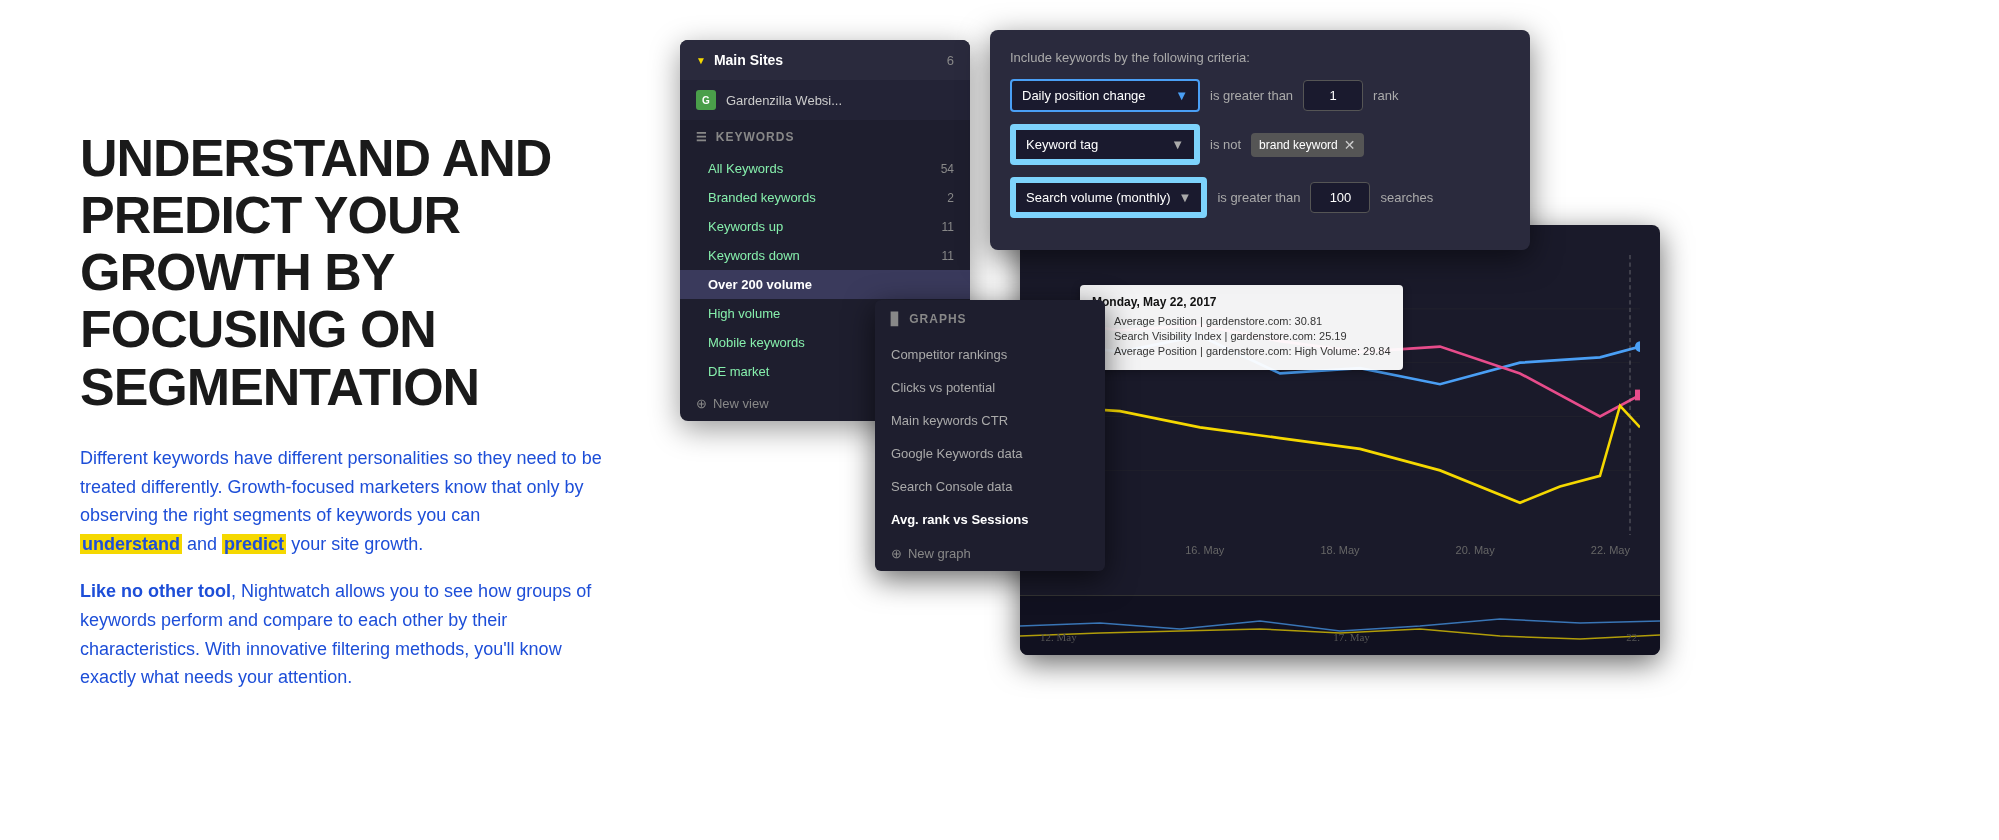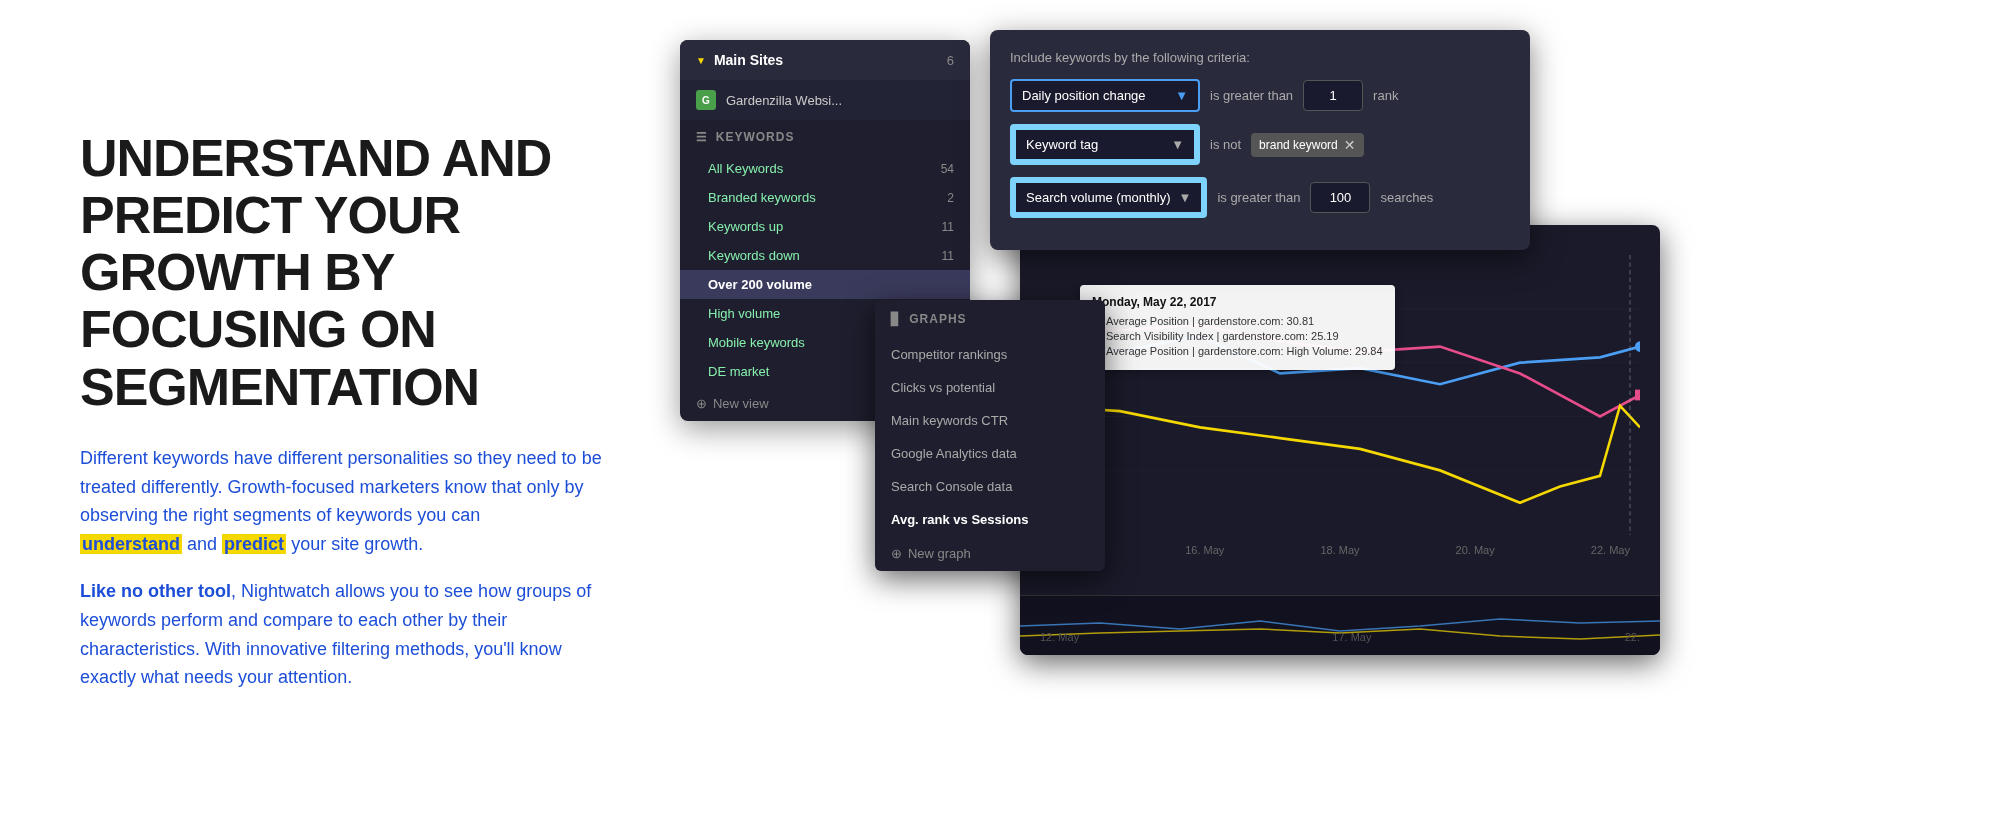--- a/index.html
+++ b/index.html
@@ -329,21 +329,21 @@
     }
     .tooltip-date {
       font-weight: 700;
       margin-bottom: 6px;
       color: #111;
       font-size: 12px;
     }
     .tooltip-row {
       display: flex;
       align-items: center;
-      gap: 6px;
+      gap: 14px;
       margin-bottom: 3px;
       font-size: 11px;
     }
     .tooltip-dot {
       width: 8px;
       height: 8px;
       border-radius: 50%;
       flex-shrink: 0;
     }
     .chart-svg {
@@ -371,20 +371,21 @@
       display: flex;
       justify-content: space-between;
       padding: 4px 20px;
       position: absolute;
       bottom: 8px;
       left: 0; right: 0;
     }
     .chart-mini-label {
       color: #555;
       font-size: 11px;
+      font-family: Liberation Serif, serif;
     }
   </style>
 </head>
 <body>
 
 <div class="page-wrapper">
 
   <div class="left-panel">
     <h1 class="main-heading">UNDERSTAND AND PREDICT YOUR GROWTH BY FOCUSING ON SEGMENTATION</h1>
     <p class="body-text">
@@ -501,21 +502,21 @@
       <div class="graph-item">
         <span>Competitor rankings</span>
       </div>
       <div class="graph-item">
         <span>Clicks vs potential</span>
       </div>
       <div class="graph-item">
         <span>Main keywords CTR</span>
       </div>
       <div class="graph-item">
-        <span>Google Analytics data</span>
+        <span>Google Keywords data</span>
       </div>
       <div class="graph-item">
         <span>Search Console data</span>
       </div>
       <div class="graph-item active">
         <span>Avg. rank vs Sessions</span>
       </div>
       <div class="graph-new">
         <span class="plus-icon">⊕</span>
         <span>New graph</span>

